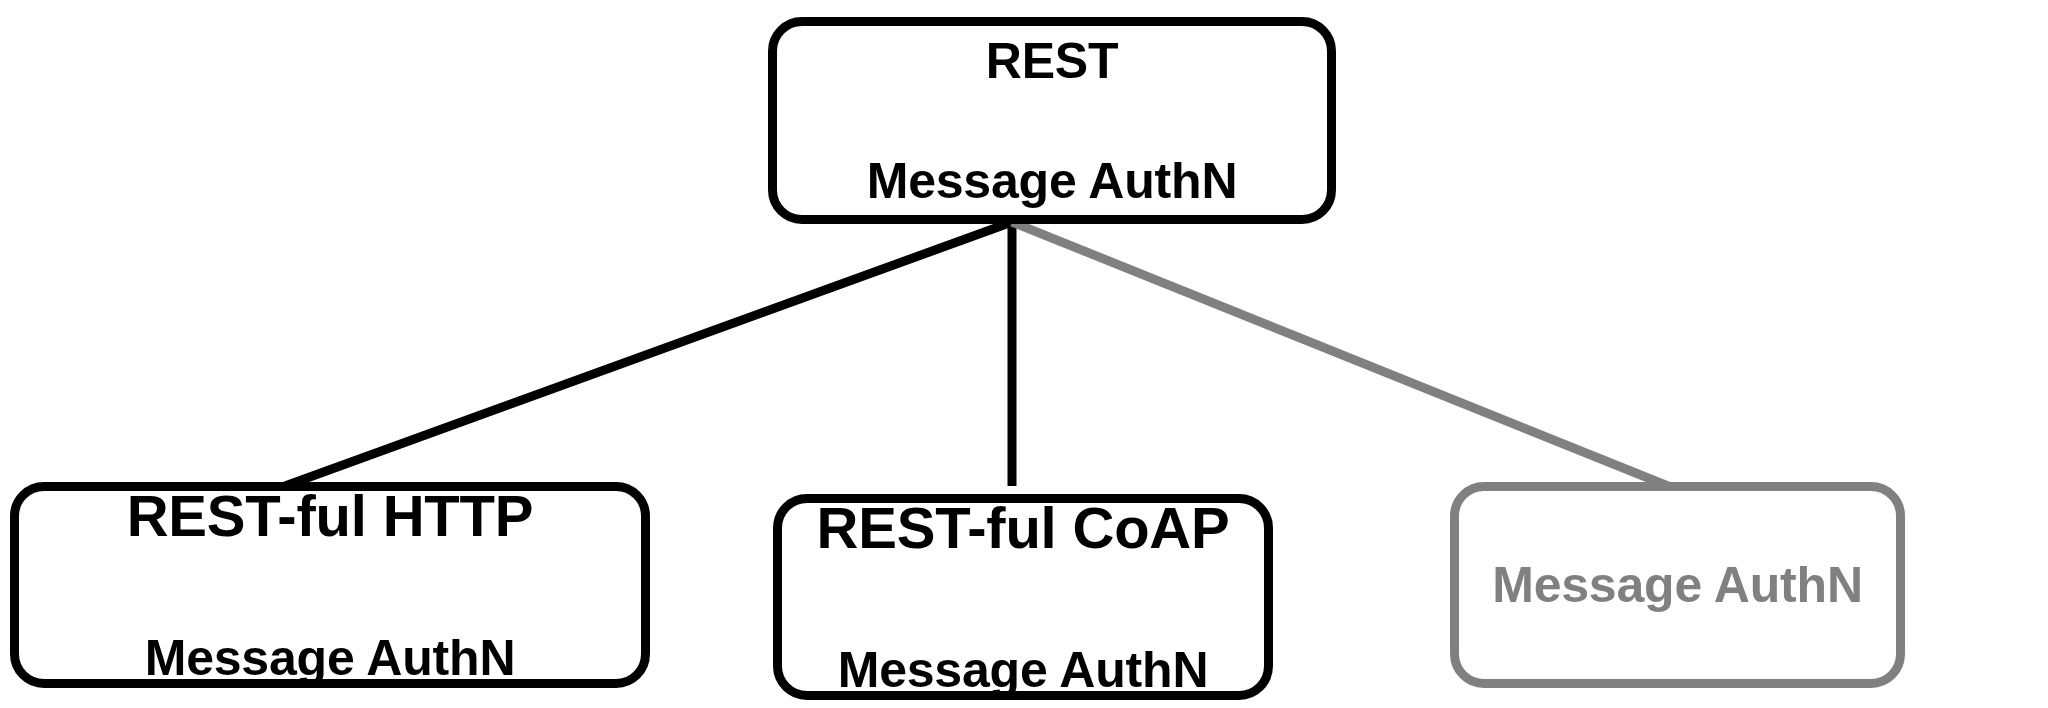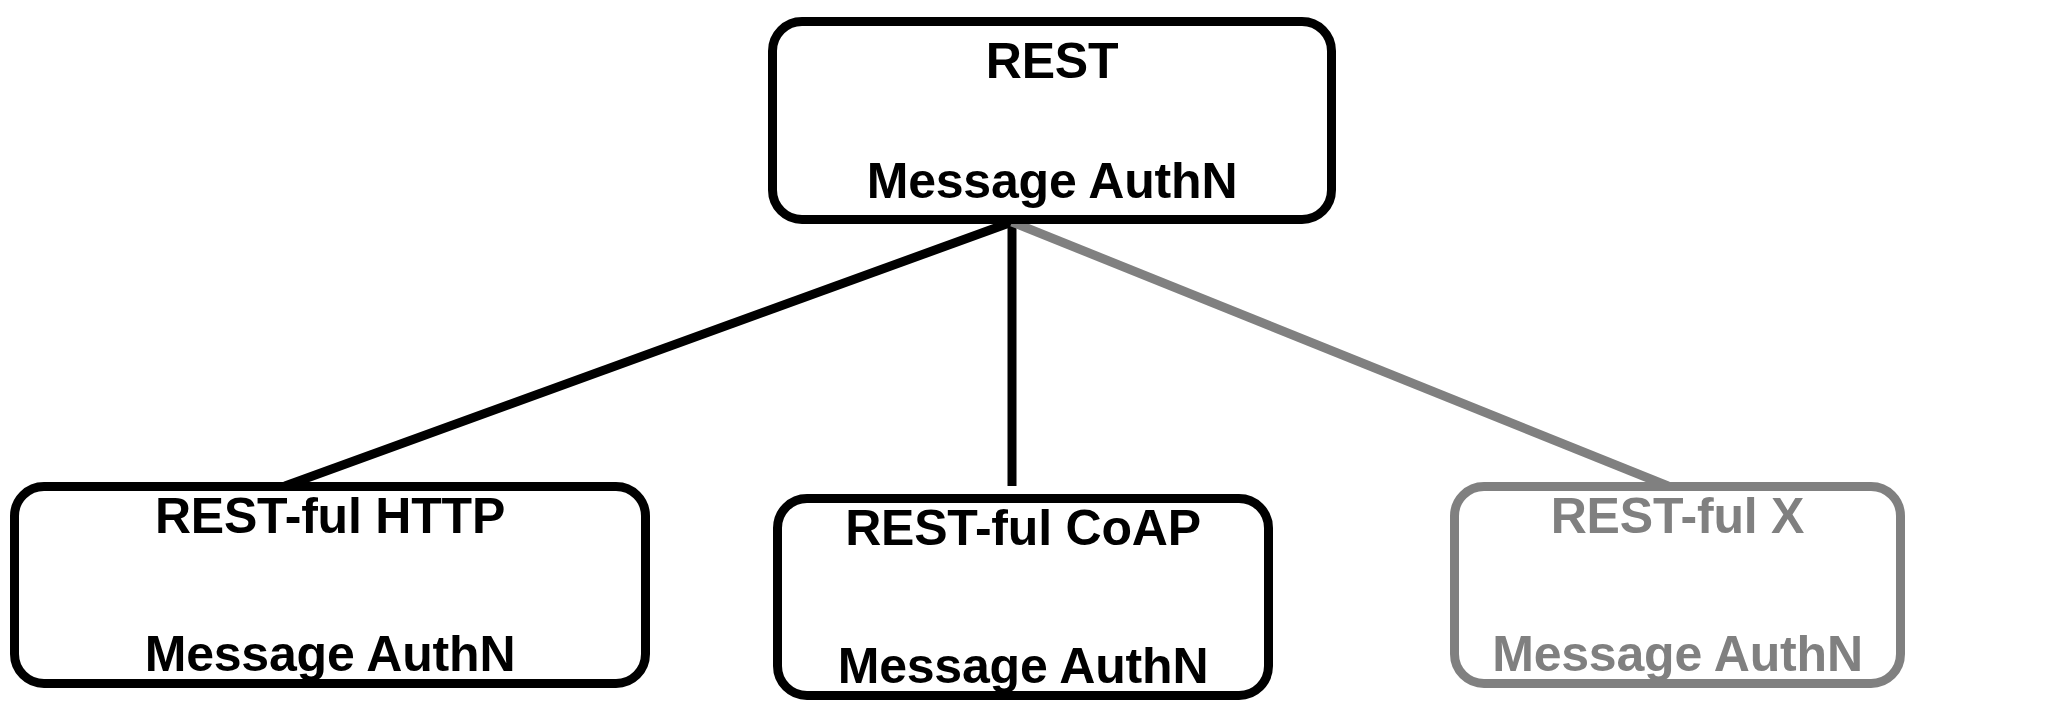--- a/index.html
+++ b/index.html
@@ -81,21 +81,21 @@
   #node-x {
     left: 1450px;
     top: 482px;
     width: 455px;
     height: 206px;
     border-width: 9px;
     border-color: #808080;
     border-radius: 34px;
     color: #808080;
   }
-  #node-http .line1, #node-coap .line1, #node-x .line1 { font-size: 50px; line-height: 1.0; margin-bottom: 44px; }
+  #node-http .line1, #node-coap .line1, #node-x .line1 { font-size: 58px; line-height: 1.0; margin-bottom: 44px; }
   #node-http .line2, #node-coap .line2, #node-x .line2 { font-size: 50px; line-height: 1.0; }
 </style>
 </head>
 <body>
 
 <div id="canvas">
 
   <svg id="edge-layer" viewBox="0 0 2048 708" width="2048" height="708" xmlns="http://www.w3.org/2000/svg">
     <line x1="1012" y1="222" x2="285" y2="486" stroke="#000000" stroke-width="9" stroke-linecap="butt"></line>
     <line x1="1012" y1="222" x2="1012" y2="486" stroke="#000000" stroke-width="9" stroke-linecap="butt"></line>
@@ -111,17 +111,16 @@
     <span class="line1">REST-ful HTTP</span>
     <span class="line2">Message AuthN</span>
   </div>
 
   <div class="node" id="node-coap">
     <span class="line1">REST-ful CoAP</span>
     <span class="line2">Message AuthN</span>
   </div>
 
   <div class="node" id="node-x">
-    <span class="line1">REST-ful X</span>
     <span class="line2">Message AuthN</span>
   </div>
 
 </div>
 
 </body></html>

